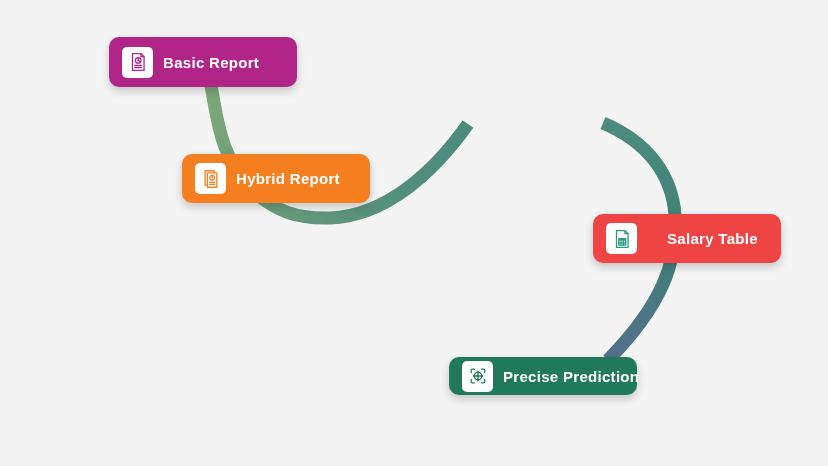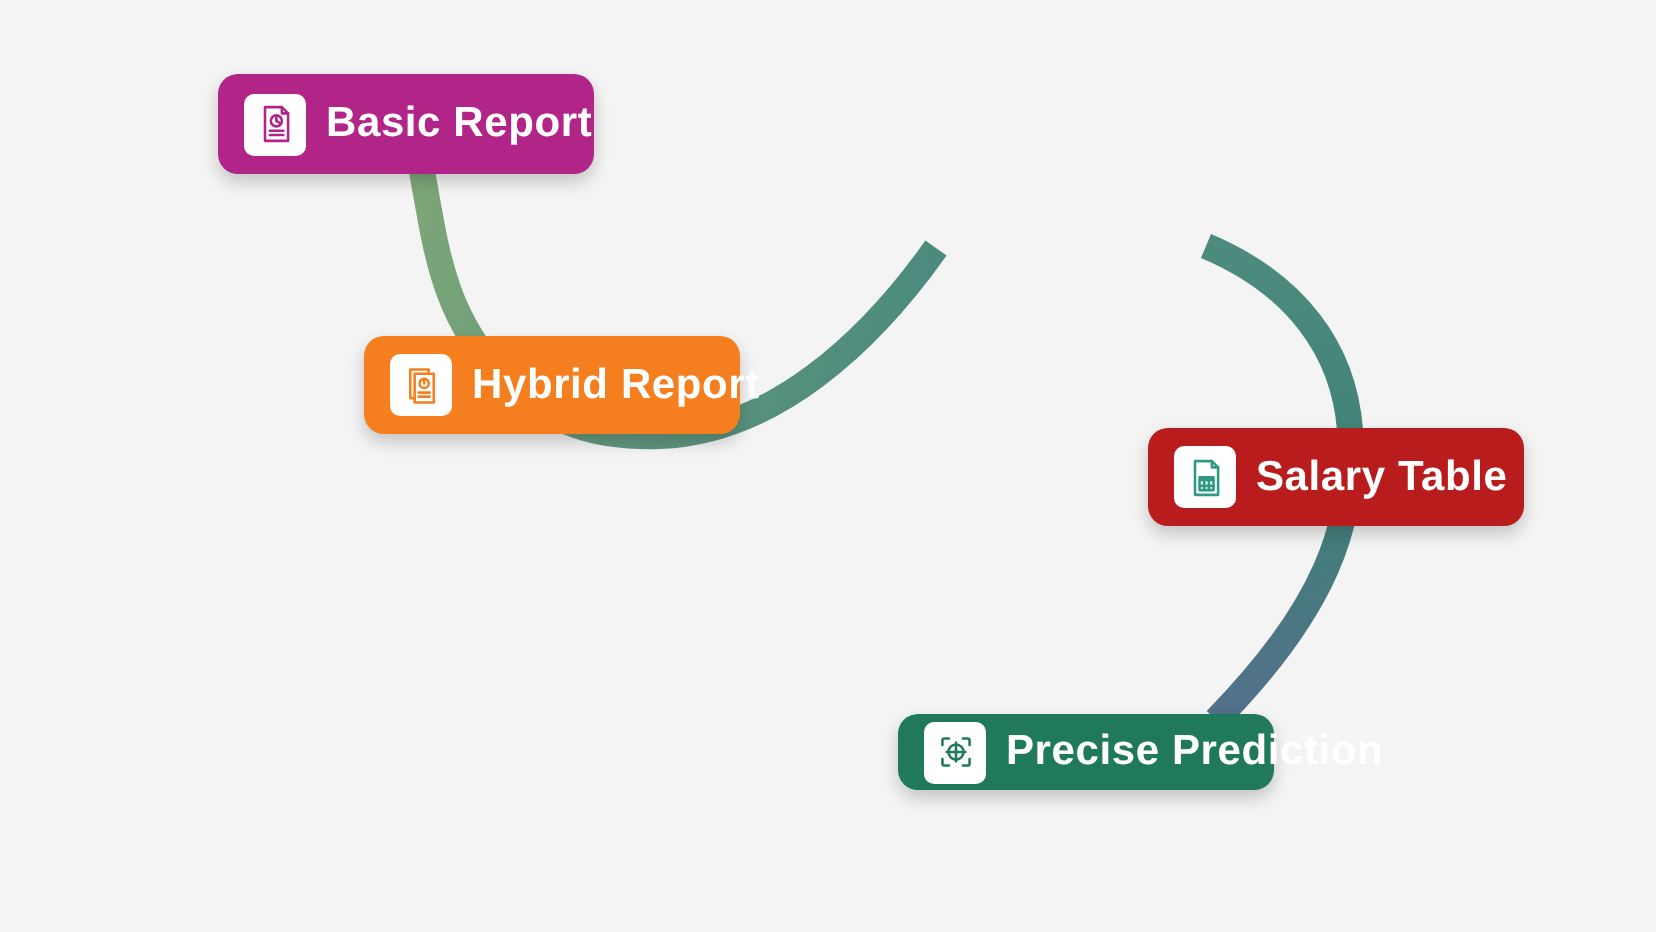--- a/index.html
+++ b/index.html
@@ -41,29 +41,29 @@
     flex: 0 0 auto;
   }
   .icon-box svg {
     width: 22px;
     height: 22px;
     display: block;
   }
   .node .label {
     margin-left: 10px;
     color: #ffffff;
-    font-size: 21px;
+    font-size: 15px;
     font-weight: bold;
     letter-spacing: 0.3px;
     white-space: nowrap;
   }
   .node-basic-report      { left: 109px; top: 37px;  height: 50px; background: #b12588; }
-  .node-hybrid-report     { left: 182px; top: 168px; background: #f57f1f; }
+  .node-hybrid-report     { left: 182px; top: 154px; background: #f57f1f; }
   .node-precise-report    { left: 453px; top: 74px;  background: #68a0bc; }
-  .node-salary-table      { left: 574px; top: 214px; background: #b91c1c; }
+  .node-salary-table      { left: 593px; top: 214px; background: #ef4444; gap: 20px; }
   .node-precise-prediction{ left: 449px; top: 357px; height: 38px; background: #20795a; }
 
   .node-basic-report       .icon-box { color: #b12588; }
   .node-hybrid-report      .icon-box { color: #f57f1f; }
   .node-precise-report     .icon-box { color: #5b97b4; }
   .node-salary-table       .icon-box { color: #2f9a84; }
   .node-precise-prediction .icon-box { color: #20795a; }
 </style>
 </head>
 <body>

